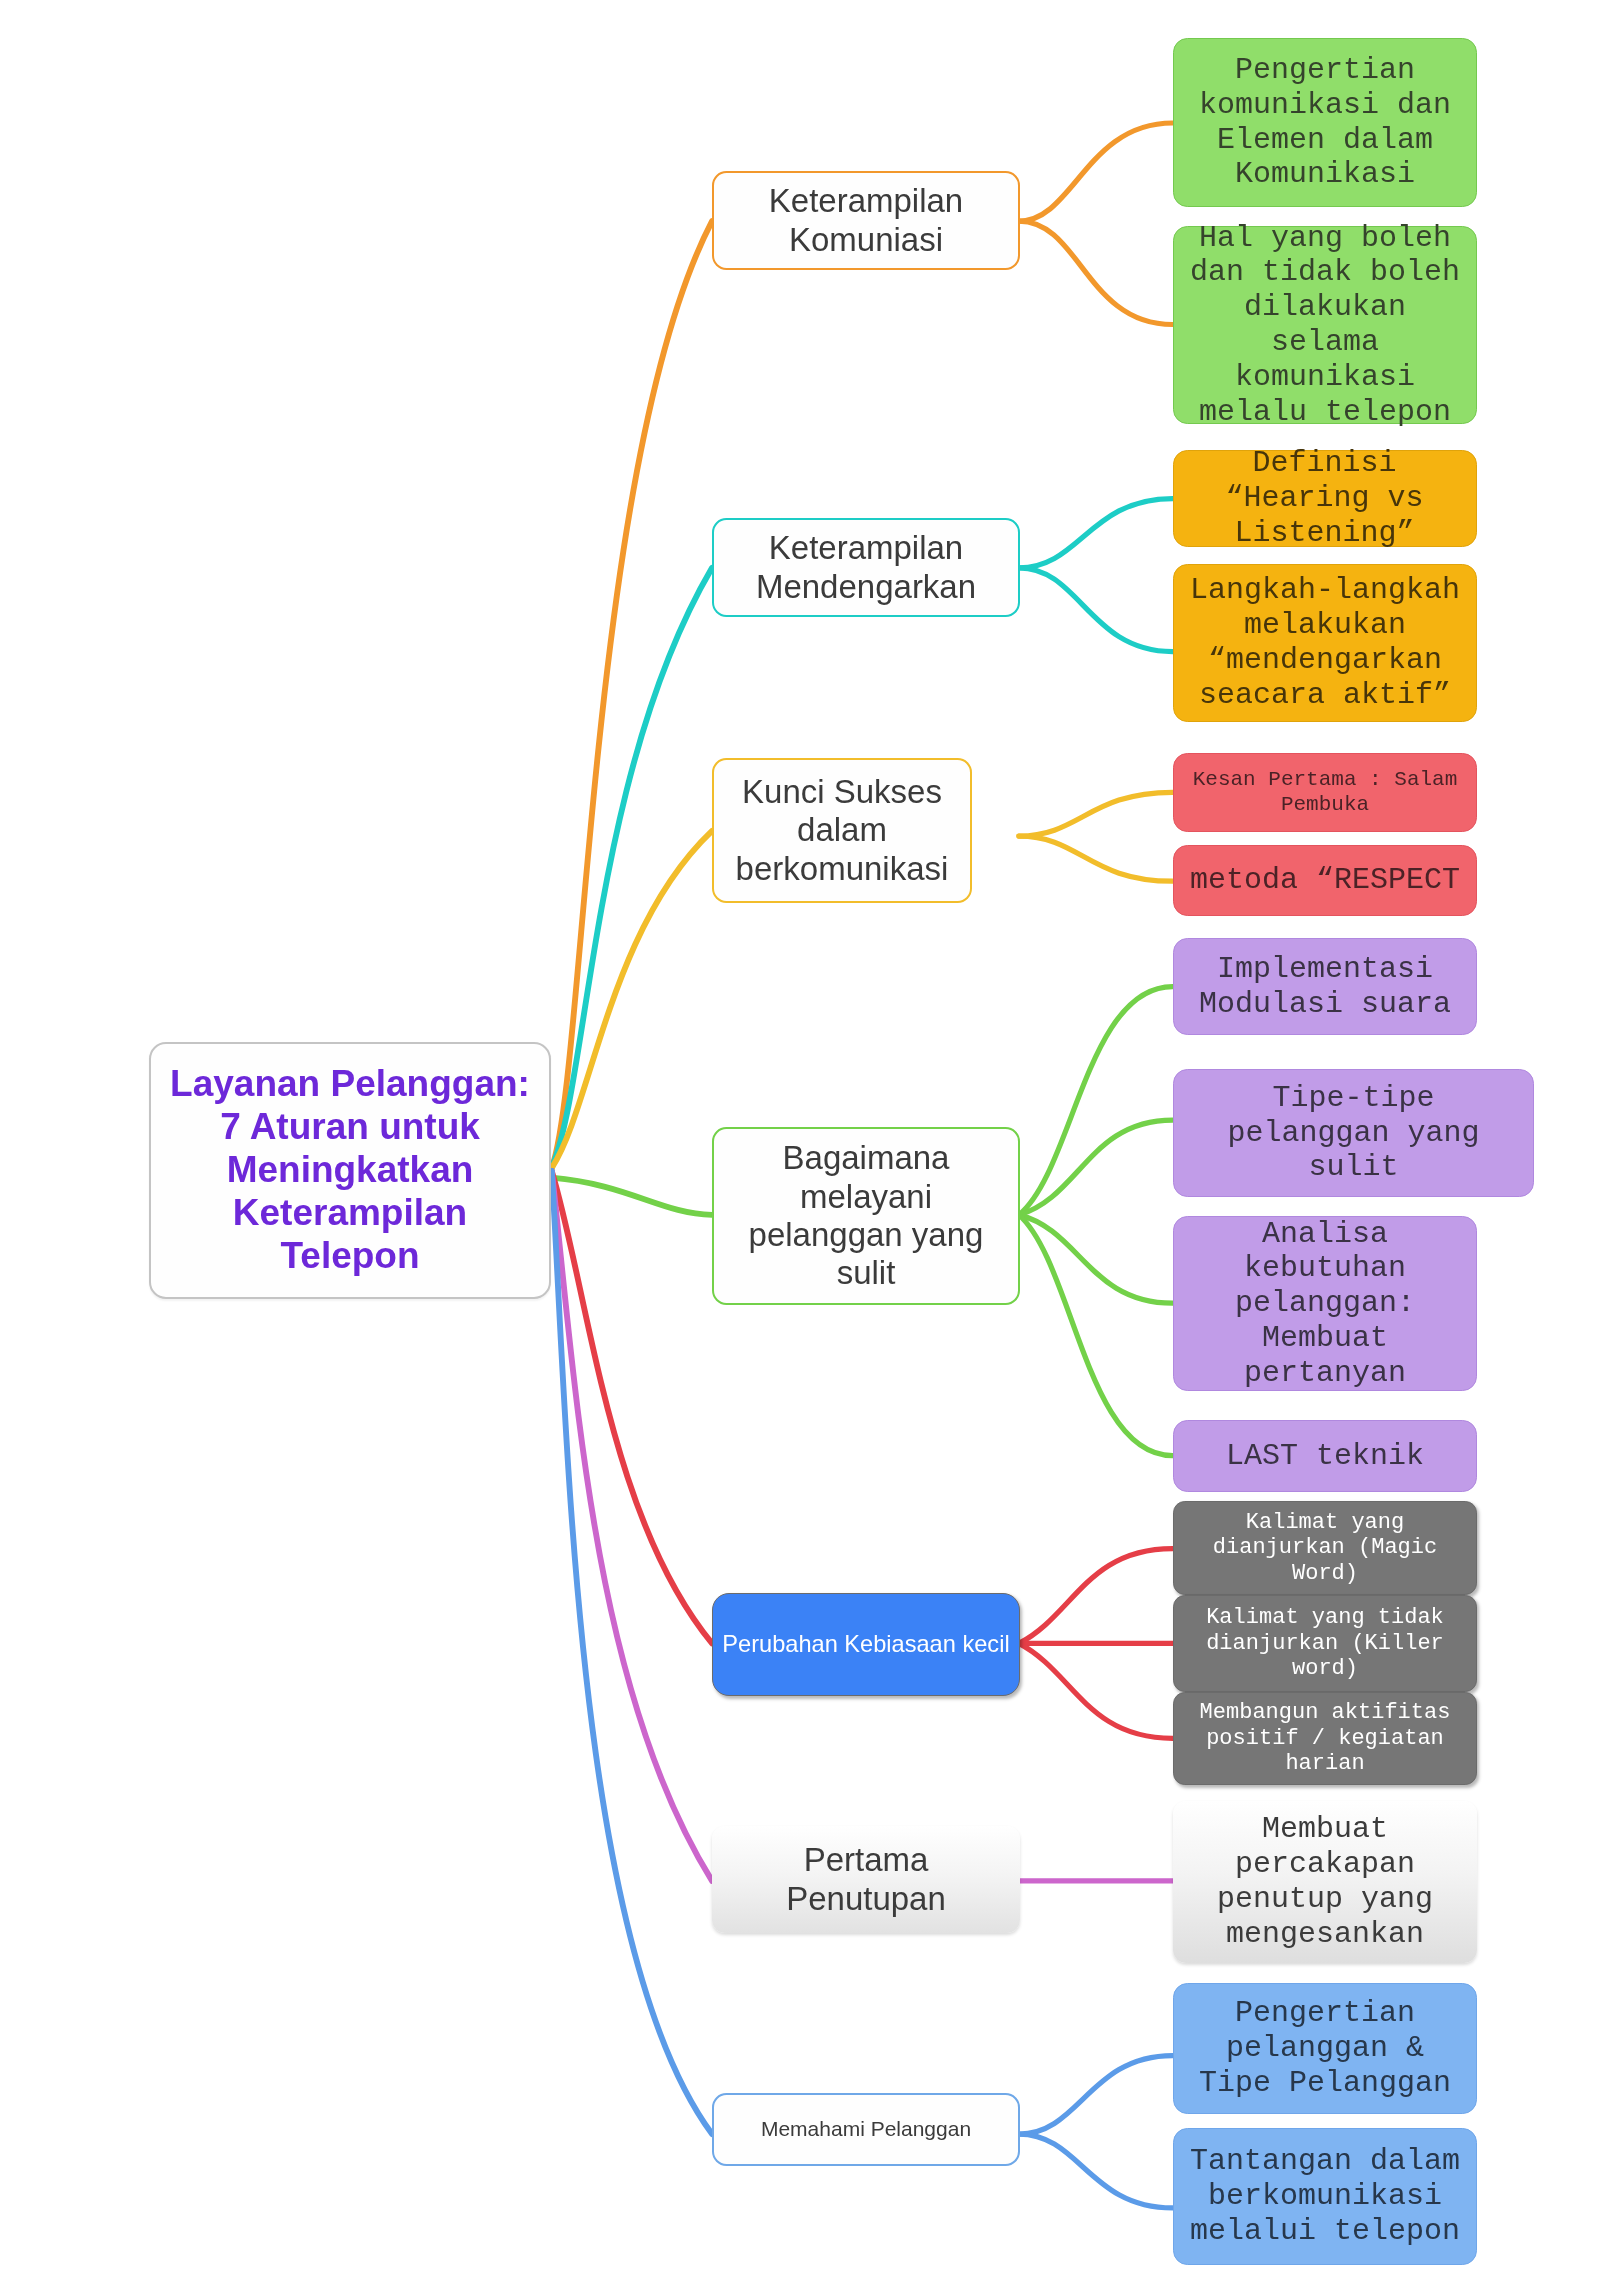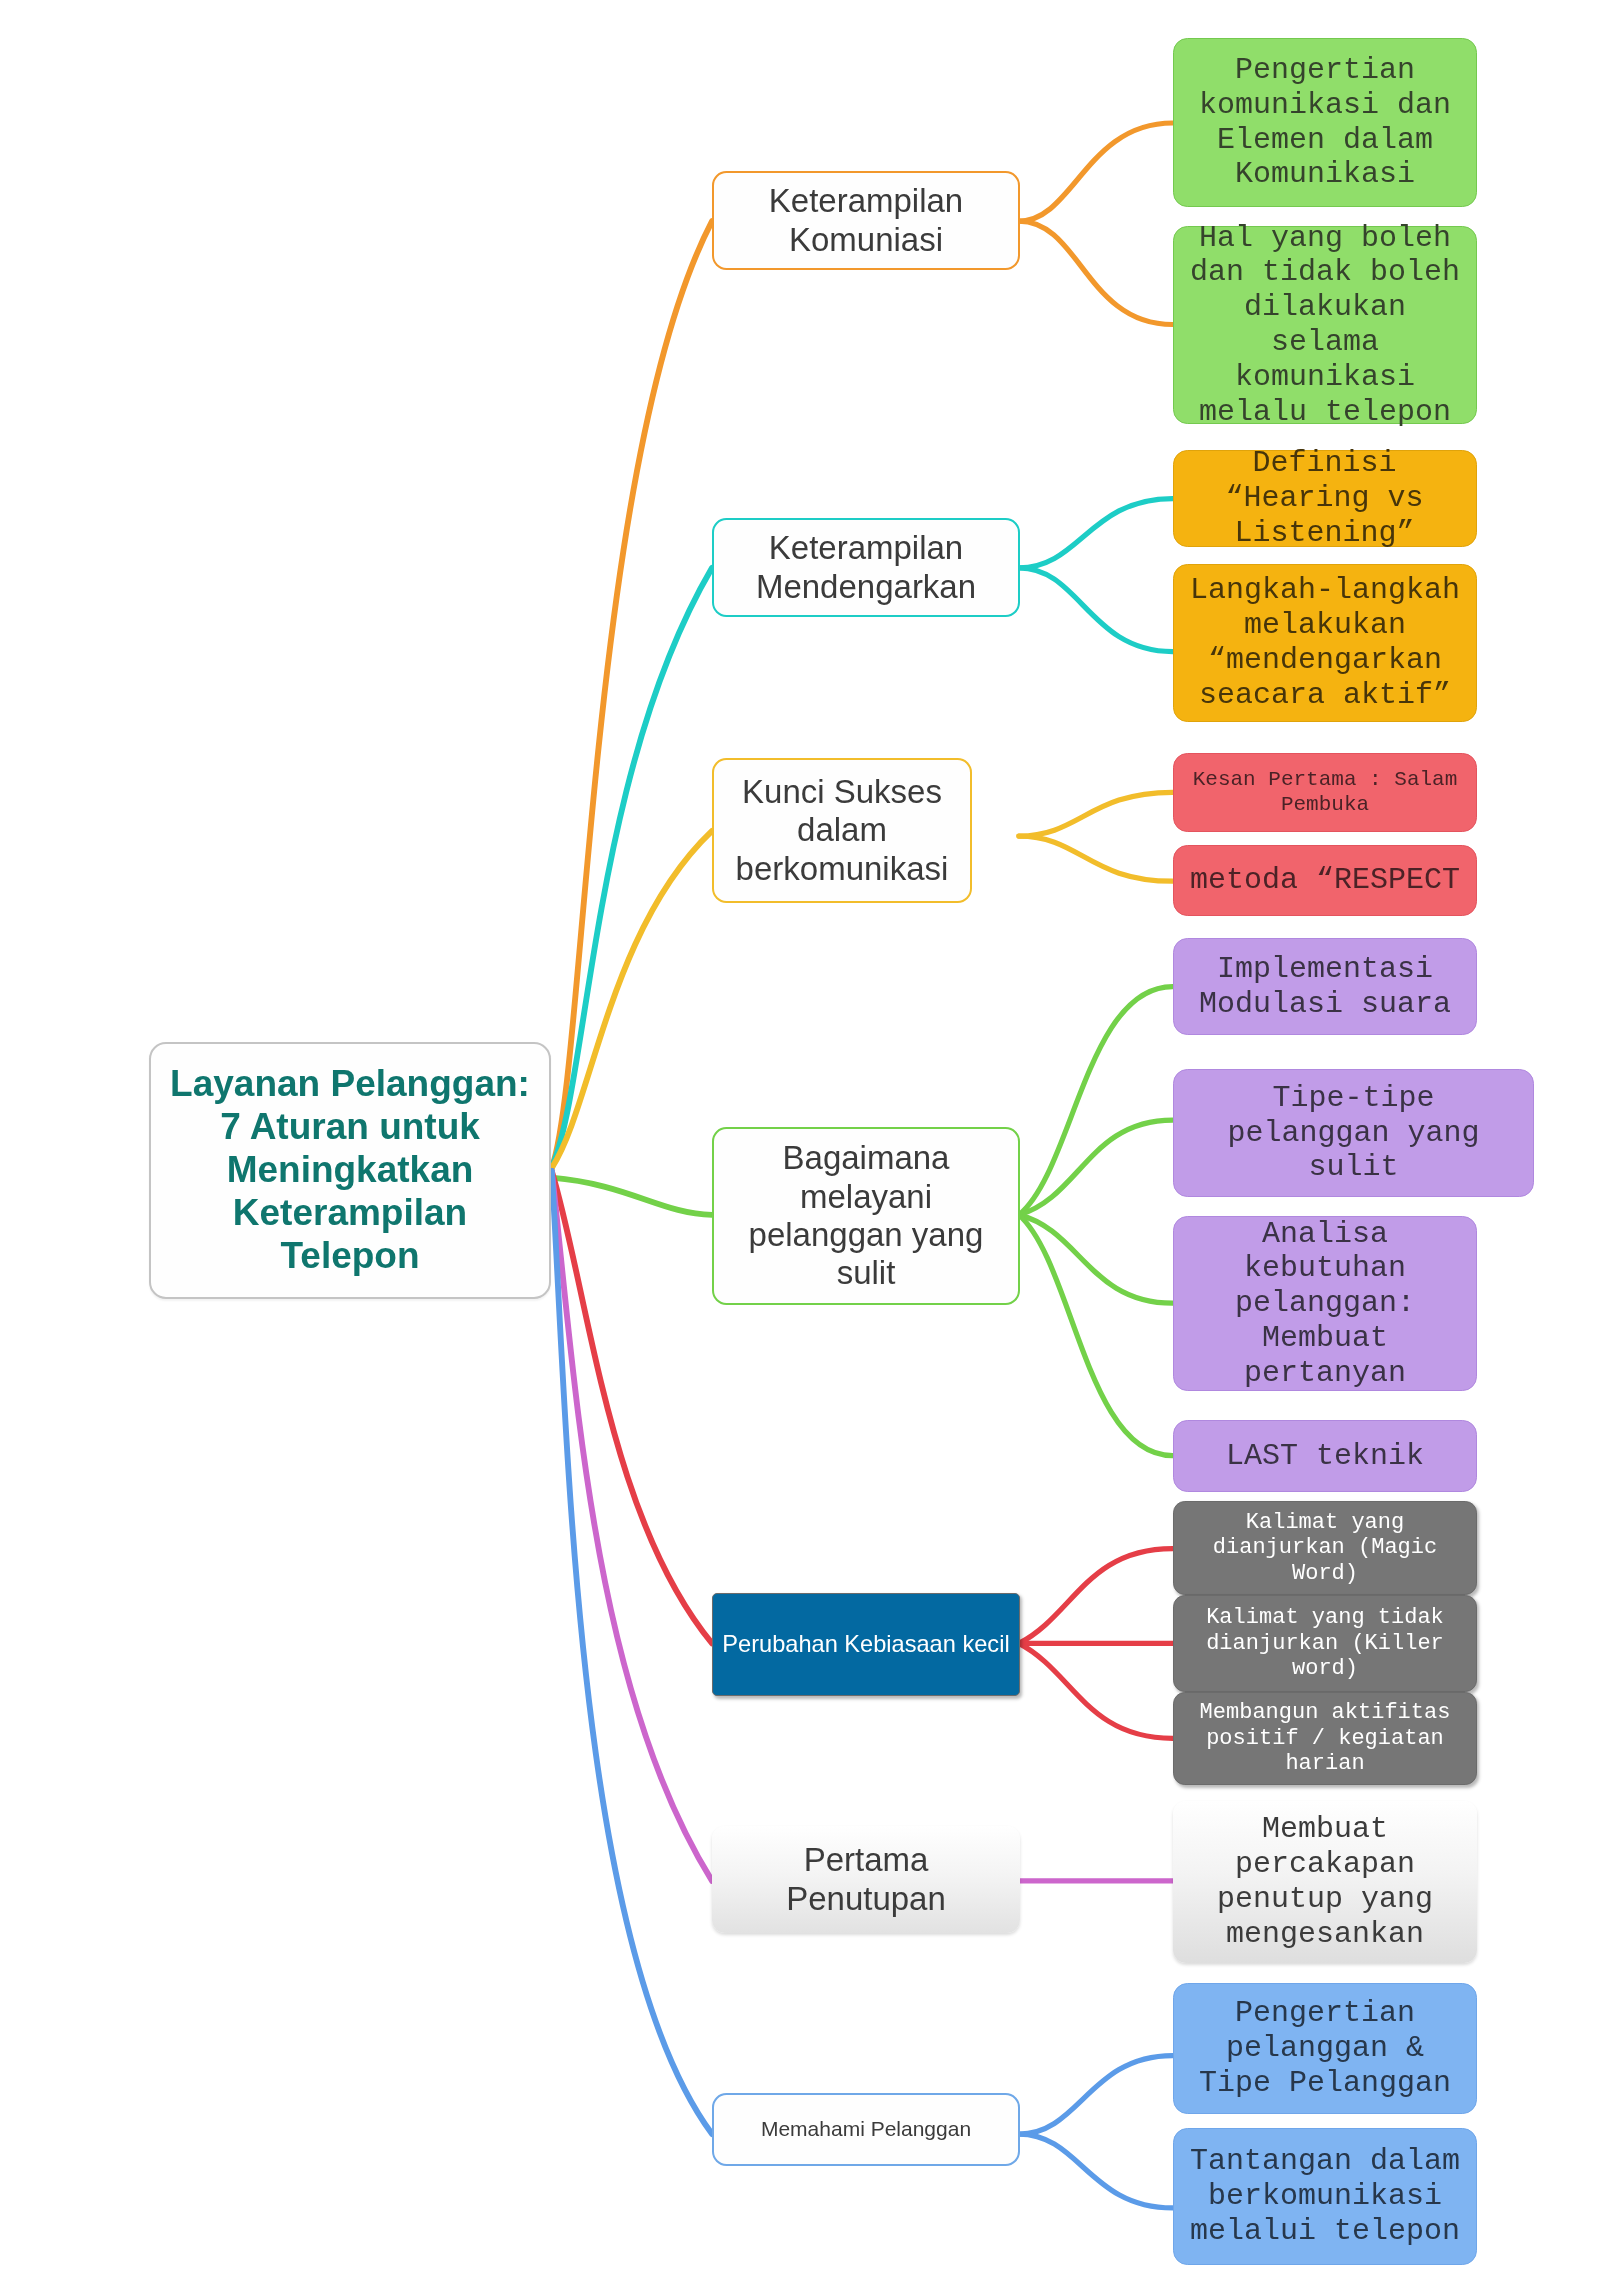--- a/index.html
+++ b/index.html
@@ -25,43 +25,43 @@
     padding: 3.9px 9.2px;
   }
 
   
   .root {
     background: #fefefe;
     border: 2px solid #c4c4c4;
     border-radius: 17px;
     font-weight: bold;
     font-size: 37px;
-    color: #0f766e;
+    color: #6d28d9;
     box-shadow: 0 1.3px 2px rgba(0,0,0,.05);
   }
 
   
   .branch {
     background: #fefefe;
     border-width: 2.6px;
     border-style: solid;
     border-radius: 14.4px;
     font-size: 33px;
   }
   .branch.b-orange { border-color: #F2982C; }
   .branch.b-teal   { border-color: #1DCDC6; }
   .branch.b-amber  { border-color: #F2BD2B; }
   .branch.b-green  { border-color: #73D149; }
   .branch.b-blue   { border-color: #6FA8E8; }
 
   
   .branch.b-grey {
-    background: #0369a1;
+    background: #3b82f6;
     border: 1.3px solid #6b6b6b;
-    border-radius: 5px;
+    border-radius: 17px;
     color: #ffffff;
     font-size: 23.6px;
     box-shadow: 2px 2.6px 3.3px rgba(0,0,0,.28);
   }
   
   .branch.b-silver {
     background: linear-gradient(180deg,#ffffff 0%,#f4f4f4 45%,#e2e2e2 100%);
     border: none;
     border-radius: 13px;
     color: #3b3b3b;

